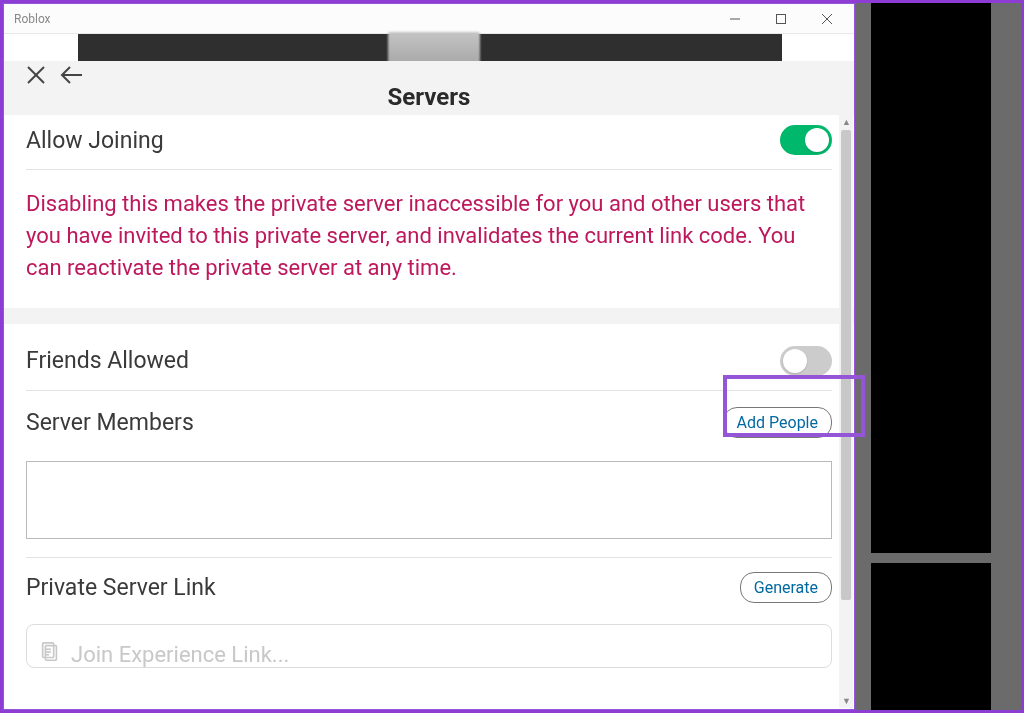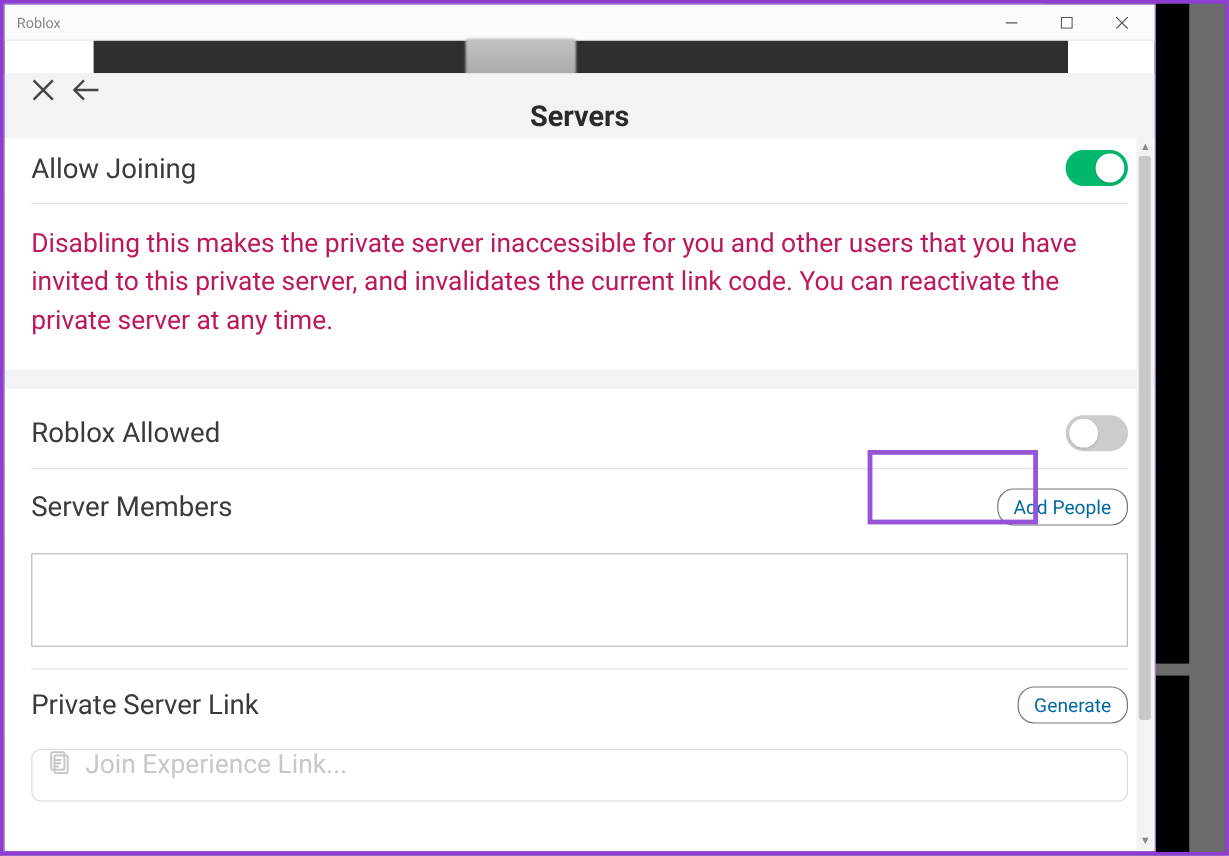--- a/index.html
+++ b/index.html
@@ -29,21 +29,21 @@
     .black-right-bottom {
       top: 560px;
       left: 868px;
       width: 120px;
       height: 148px;
     }
     .roblox-window {
       position: absolute;
       top: 0;
       left: 0;
-      width: 960px;
+      width: 852px;
       height: 707px;
       background: #fff;
       border: 1px solid #9455d6;
     }
     .titlebar {
       height: 30px;
       background: #fcfcfc;
       display: flex;
       align-items: center;
       justify-content: space-between;
@@ -201,21 +201,21 @@
       height: 78px;
       border: 1px solid #b9b9b9;
       background: #fff;
     }
     .link-field {
       margin: 10px 22px 0;
       height: 44px;
       border: 1px solid #dcdcdc;
       border-radius: 8px;
       display: flex;
-      align-items: flex-start;
+      align-items: flex-end;
       padding: 0 12px;
       gap: 10px;
     }
     .link-placeholder {
       color: #c8c8c8;
       font-size: 22px;
     }
     .clipboard-icon {
       color: #c8c8c8;
     }
@@ -302,21 +302,21 @@
         </div>
       </div>
     </div>
     <div class="divider"></div>
     <div class="description">Disabling this makes the private server inaccessible for you and other users that you have invited to this private server, and invalidates the current link code. You can reactivate the private server at any time.</div>
 
     <div class="section-gap"></div>
 
     <div class="section" style="padding-top:12px;">
       <div class="row">
-        <span class="row-title">Roblox Allowed</span>
+        <span class="row-title">Friends Allowed</span>
         <div class="toggle toggle-off">
           <div class="toggle-knob"></div>
         </div>
       </div>
     </div>
     <div class="divider"></div>
 
     <div class="section">
       <div class="row" style="min-height:56px;">
         <span class="row-title">Server Members</span>

